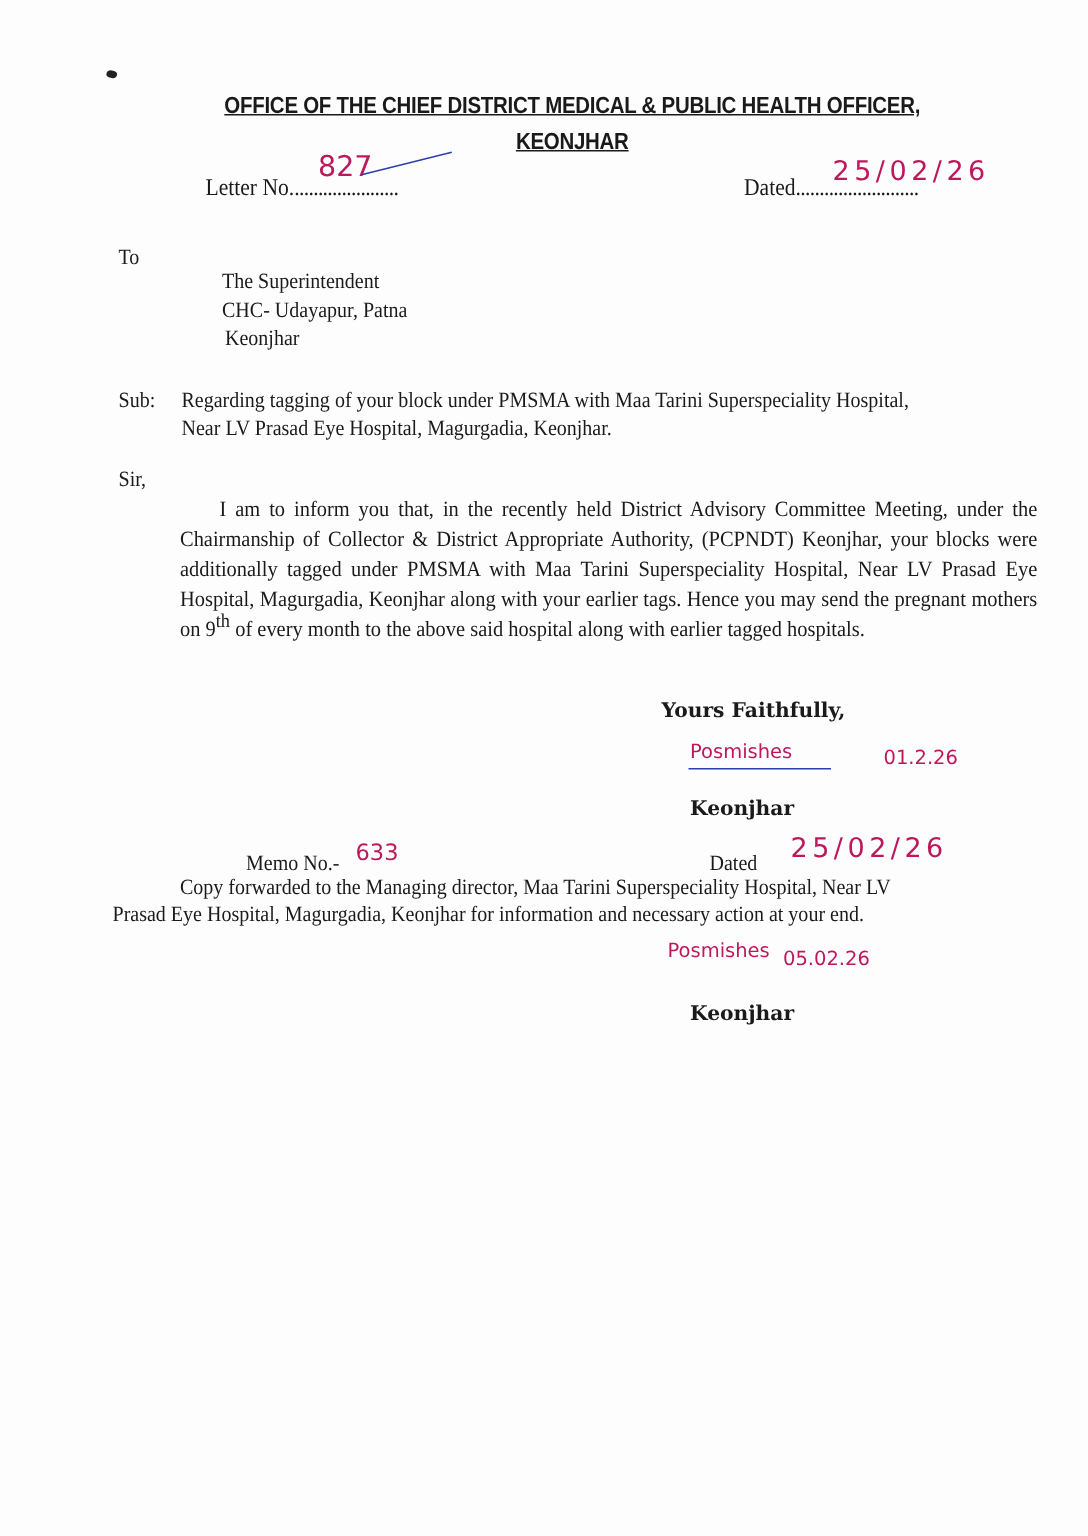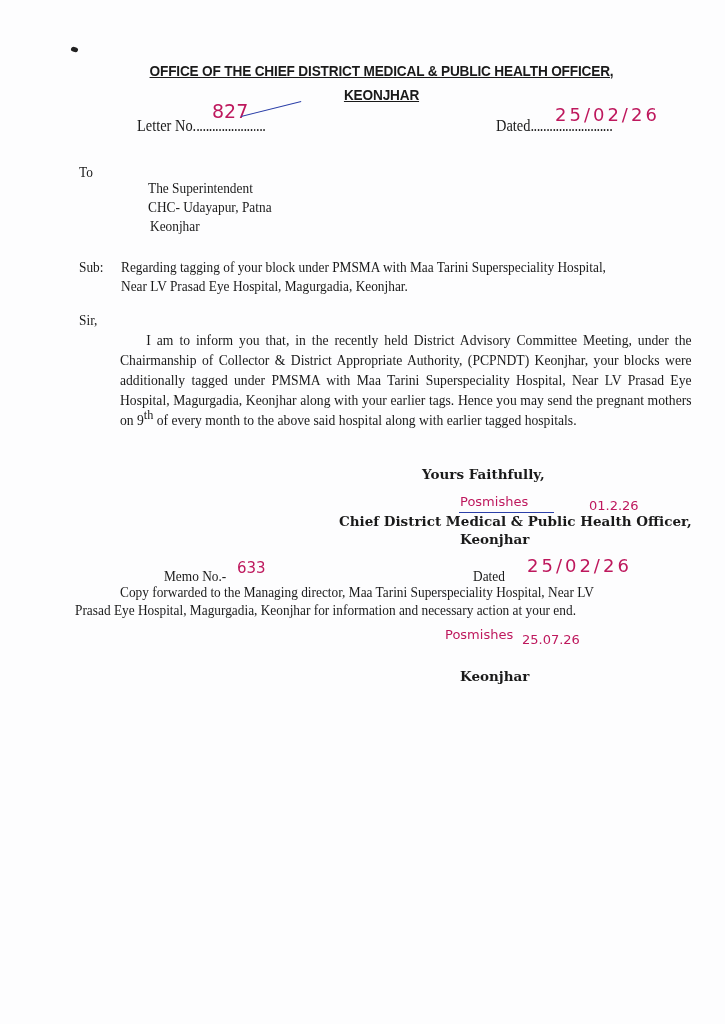--- a/index.html
+++ b/index.html
@@ -52,33 +52,32 @@
   <div class="abs body" style="left:60px; top:257px;">Sub:</div>
   <div class="abs body" style="left:102px; top:257px;">Regarding tagging of your block under PMSMA with Maa Tarini Superspeciality Hospital,</div>
   <div class="abs body" style="left:102px; top:276px;">Near LV Prasad Eye Hospital, Magurgadia, Keonjhar.</div>
 
   <div class="abs body" style="left:60px; top:310px;">Sir,</div>
 
   <div class="para" style="top:330px;">
     <span class="indent"></span><span>I am to inform you that, in the recently held District Advisory Committee Meeting, under the Chairmanship of Collector &amp; District Appropriate Authority, (PCPNDT) Keonjhar, your blocks were additionally tagged under PMSMA with Maa Tarini Superspeciality Hospital, Near LV Prasad Eye Hospital, Magurgadia, Keonjhar along with your earlier tags.  Hence you may send the pregnant mothers on 9</span><sup>th</sup><span> of every month to the above said hospital along with earlier tagged hospitals.</span>
   </div>
 
-  <div class="abs sig" style="left:403px; top:466px;">Yours Faithfully,</div>
+  <div class="abs sig" style="left:422px; top:466px;">Yours Faithfully,</div>
   <div class="hand" style="left:441px; top:494px; font-size:13px;">Posmishes</div>
   <div class="strk" style="left:440px; top:512px; width:95px;"></div>
   <div class="hand" style="left:570px; top:498px; font-size:13px;">01.2.26</div>
-  <div class="abs sig" style="left:320px; top:513px;">Chief District Medical &amp; Public Health Officer,</div>
   <div class="abs sig" style="left:441px; top:531px;">Keonjhar</div>
 
   <div class="abs body" style="left:145px; top:566px;">
     <span>Memo No.-</span>
   </div>
   <div class="hand" style="left:218px; top:559px; font-size:15px;">633</div>
   <div class="abs body" style="left:454px; top:566px;">Dated</div>
   <div class="hand" style="left:508px; top:555px; font-size:18px; letter-spacing:3px;">25/02/26</div>
 
   <div class="abs body" style="left:101px; top:582px;">Copy forwarded to the Managing director, Maa Tarini Superspeciality Hospital, Near LV</div>
   <div class="abs body" style="left:56px; top:600px;">Prasad Eye Hospital, Magurgadia, Keonjhar for information and necessary action at your end.</div>
 
   <div class="hand" style="left:426px; top:627px; font-size:13px;">Posmishes</div>
-  <div class="hand" style="left:503px; top:632px; font-size:13px;">25.07.26</div>
+  <div class="hand" style="left:503px; top:632px; font-size:13px;">05.02.26</div>
   <div class="abs sig" style="left:441px; top:668px;">Keonjhar</div>
 </div>
 
 </body></html>

